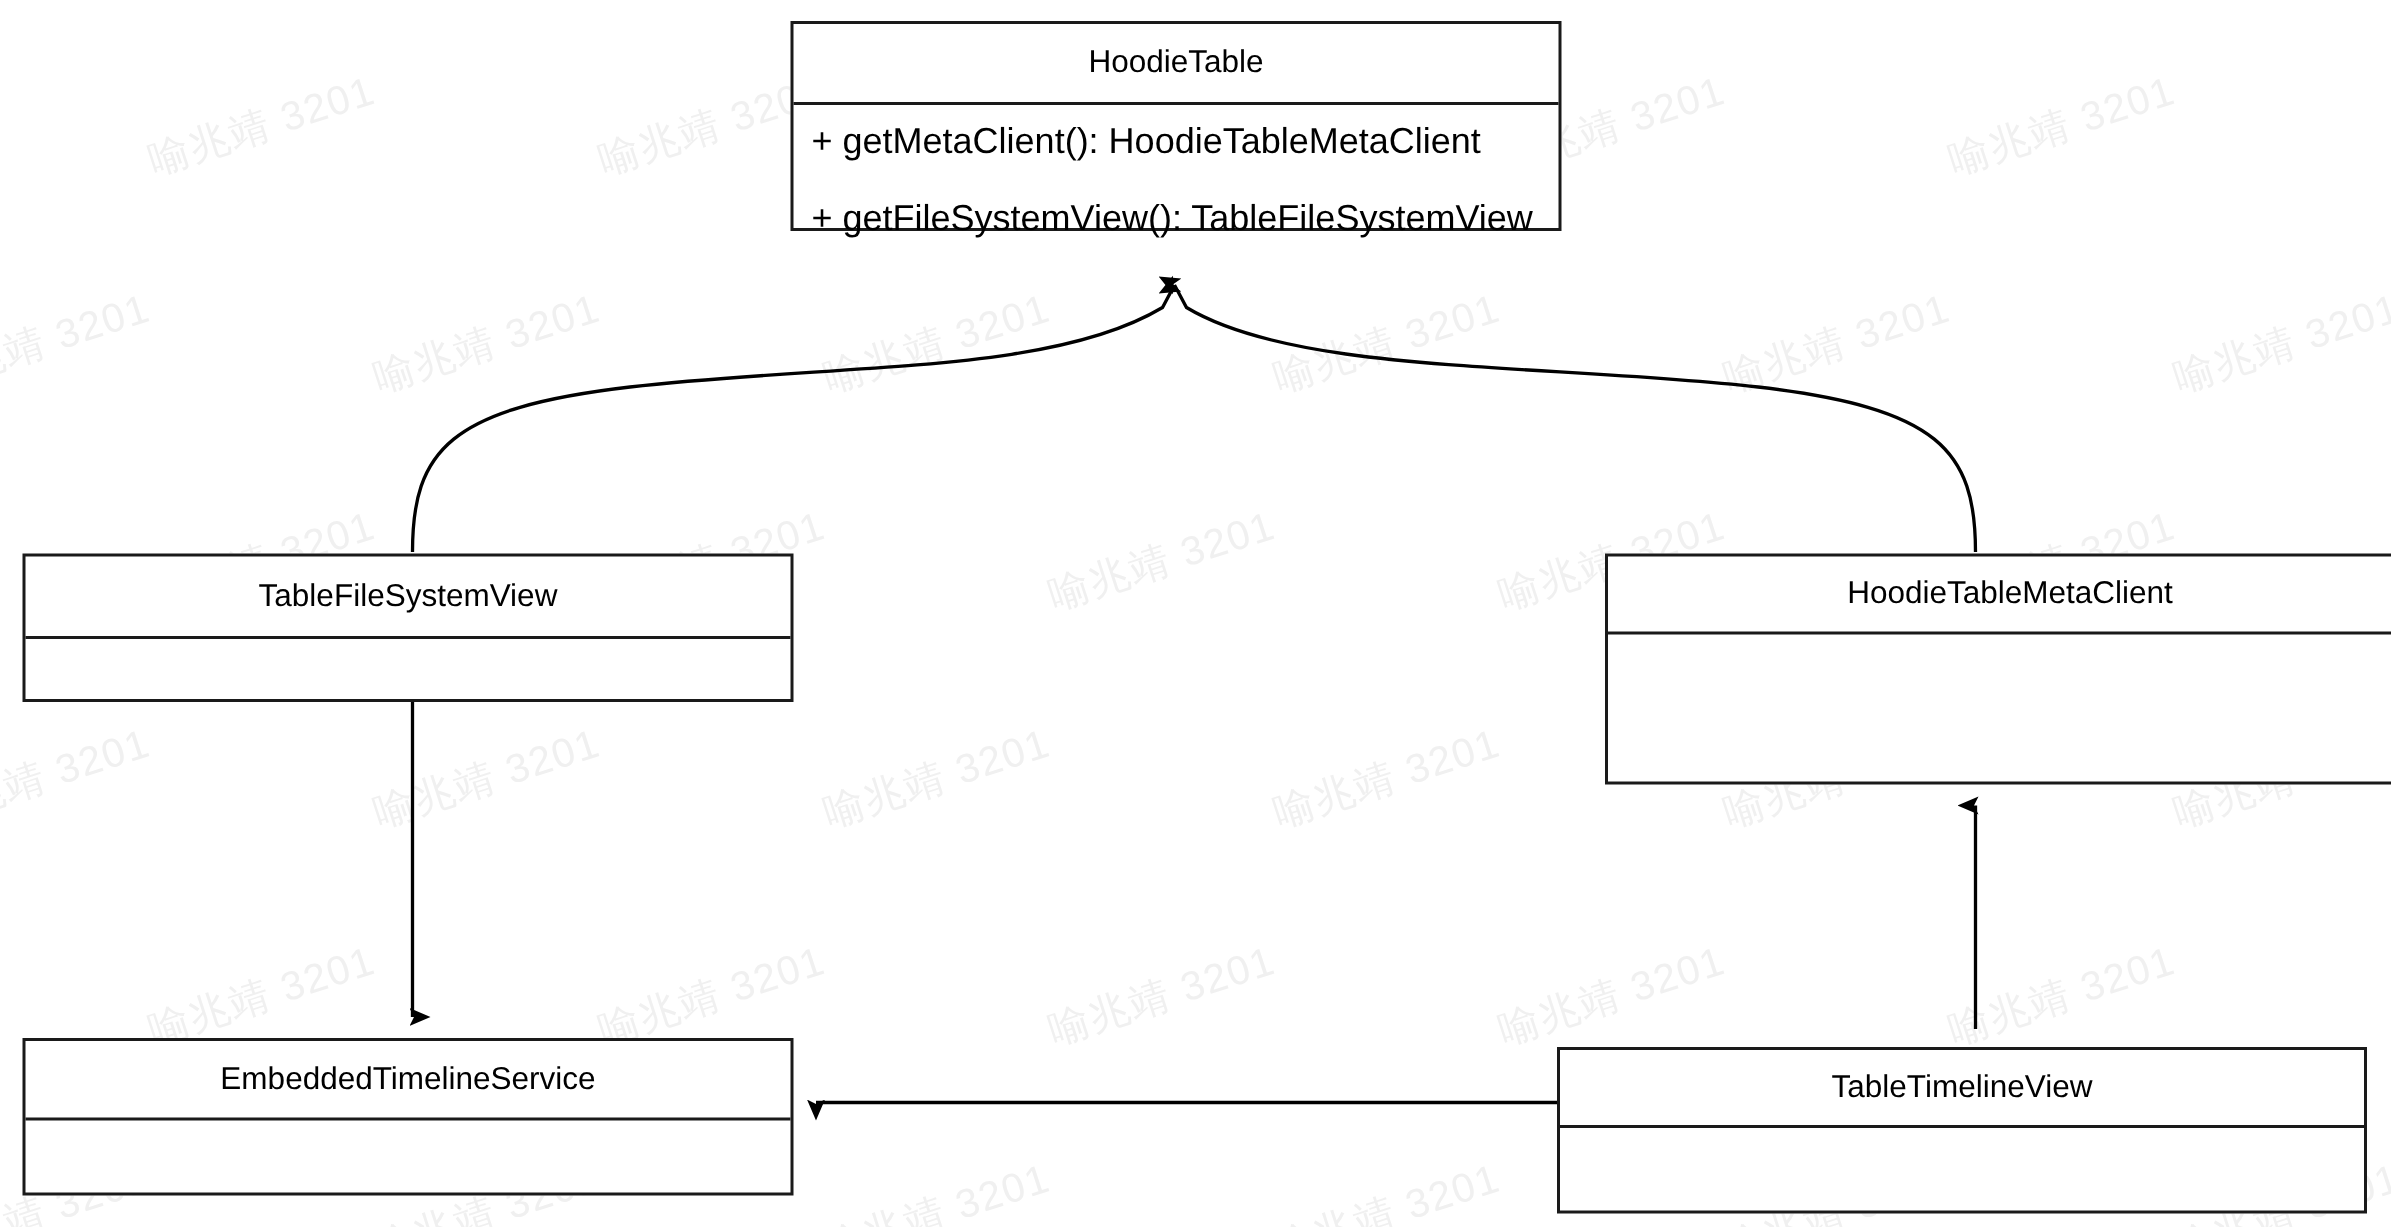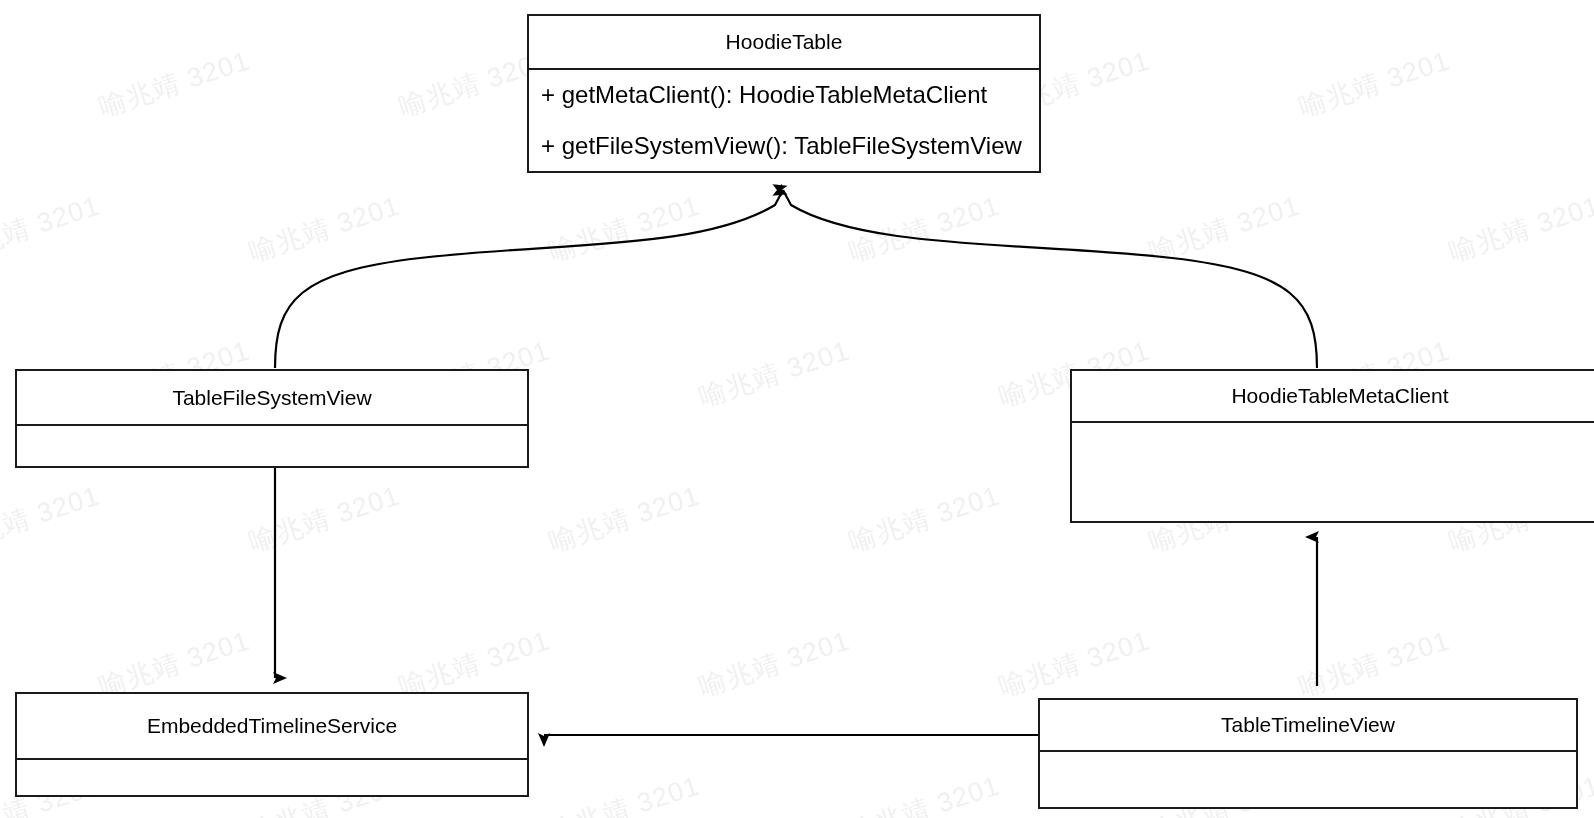--- a/index.html
+++ b/index.html
@@ -77,34 +77,34 @@
   }
   .uml-member {
     font-size: 24px;
     color: #000000;
     white-space: nowrap;
     line-height: 1.1;
   }
   .uml-members.empty { }
 
   
-  #class-hoodie-table           { left: 527px;  top: 14px;  width: 514px; height: 159px; }
+  #class-hoodie-table           { left: 527px;  top: 14px;  width: 514px; height: 140px; }
   #class-hoodie-table .uml-header  { height: 54px; }
   #class-hoodie-table .uml-members { height: 101px; }
 
   #class-table-file-system-view { left: 15px;   top: 369px; width: 514px; height: 99px; }
   #class-table-file-system-view .uml-header  { height: 55px; }
   #class-table-file-system-view .uml-members { height: 40px; }
 
   #class-hoodie-table-meta-client { left: 1038px; top: 369px; width: 540px; height: 154px; margin-left: 32px; }
   #class-hoodie-table-meta-client .uml-header  { height: 52px; }
   #class-hoodie-table-meta-client .uml-members { height: 98px; }
 
   #class-embedded-timeline-service { left: 15px;  top: 692px; width: 514px; height: 105px; }
-  #class-embedded-timeline-service .uml-header  { height: 66px; }
+  #class-embedded-timeline-service .uml-header  { height: 53px; }
   #class-embedded-timeline-service .uml-members { height: 48px; }
 
   #class-table-timeline-view { left: 1038px; top: 686px; width: 540px; height: 111px; margin-top: 12px; }
   #class-table-timeline-view .uml-header  { height: 52px; }
   #class-table-timeline-view .uml-members { height: 55px; }
 </style>
 </head>
 <body>
 
 <div id="canvas">

